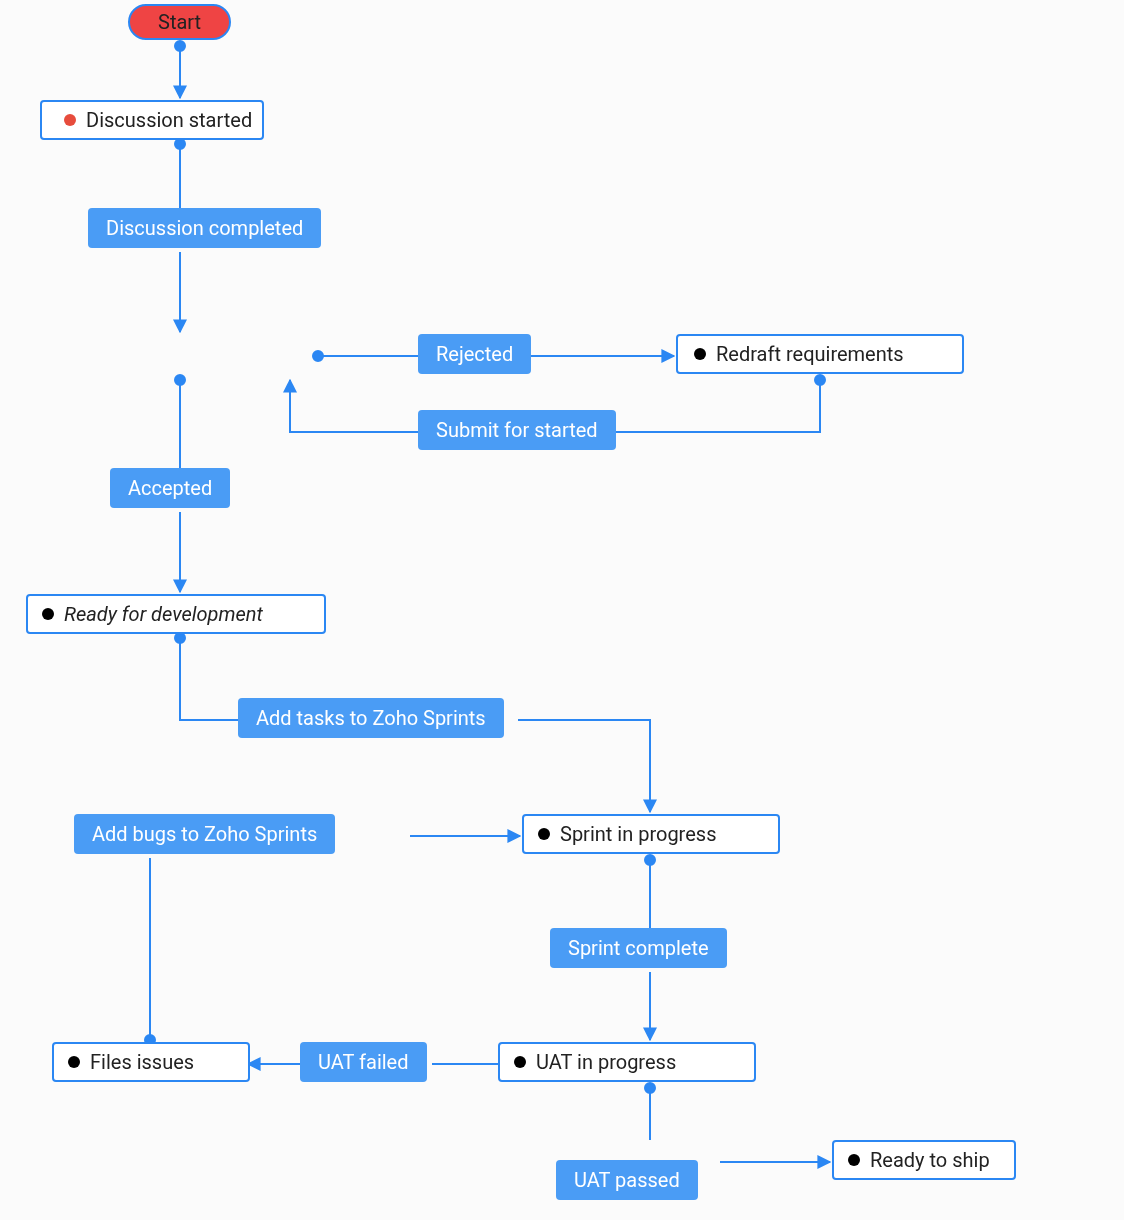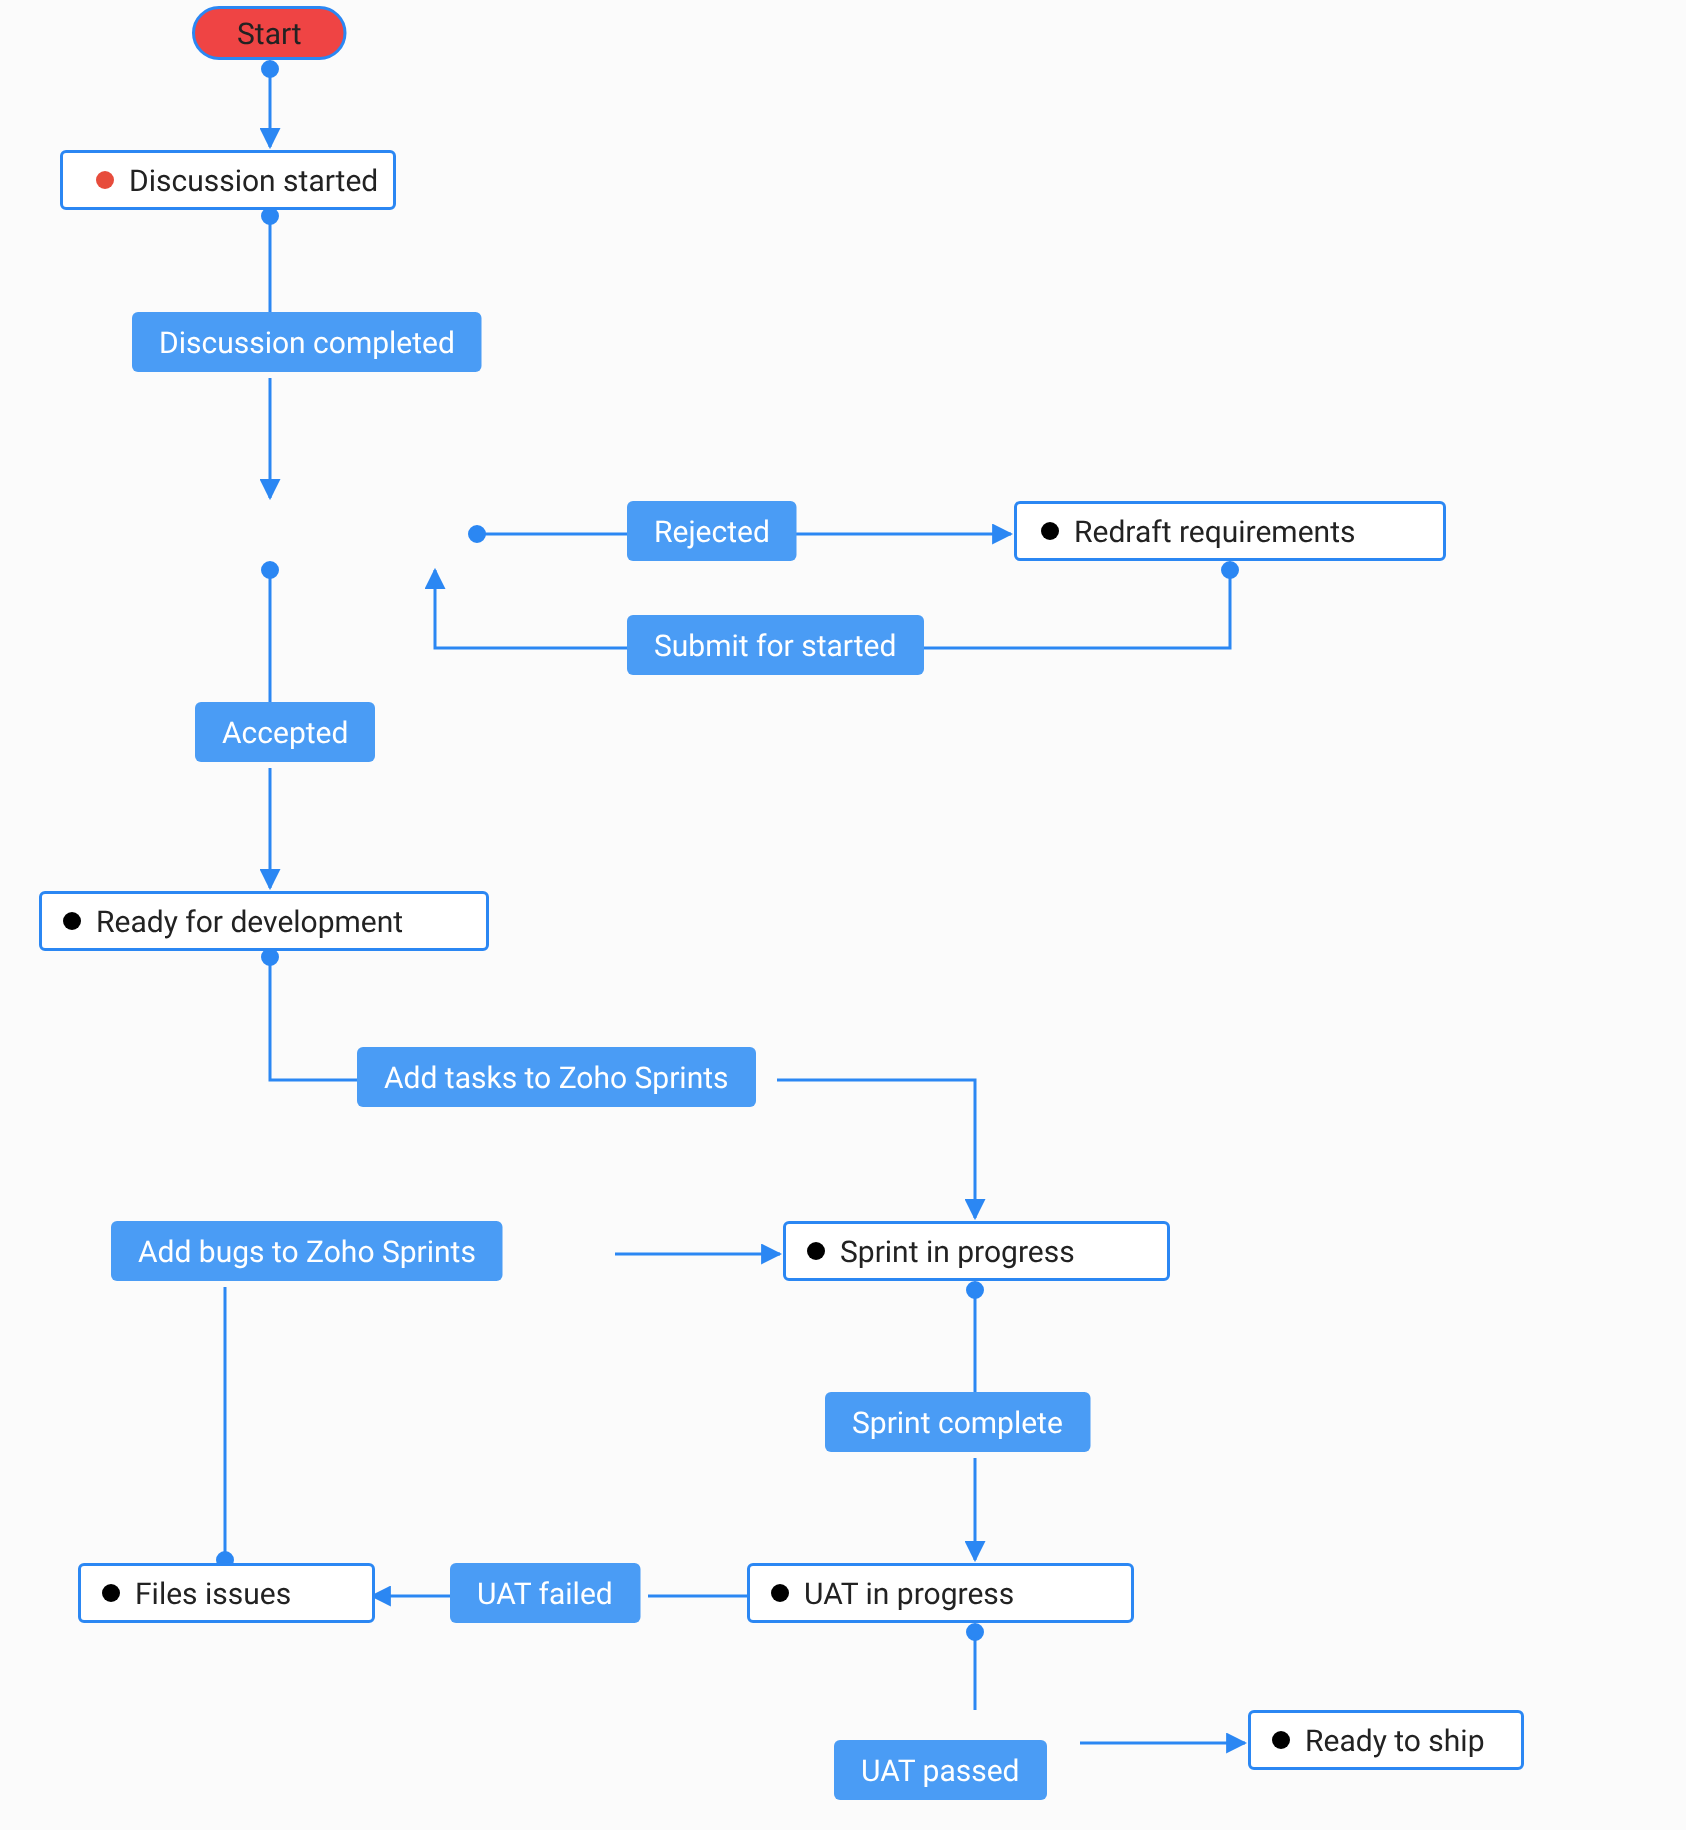--- a/index.html
+++ b/index.html
@@ -83,21 +83,21 @@
     <span class="dot dot-red"></span>
     <span class="lbl">Discussion started</span>
   </div>
 
 
   <div class="node status" style="left:676px;top:334px;width:288px;padding-left:16px;">
     <span class="dot dot-black"></span>
     <span class="lbl">Redraft requirements</span>
   </div>
 
-  <div class="node status" style="left:26px;top:594px;width:300px;">
+  <div class="node status" style="left:26px;top:594px;width:300px;font-style:italic;">
     <span class="dot dot-black"></span>
     <span class="lbl">Ready for development</span>
   </div>
 
   <div class="node status" style="left:522px;top:814px;width:258px;">
     <span class="dot dot-black"></span>
     <span class="lbl">Sprint in progress</span>
   </div>
 
   <div class="node status" style="left:498px;top:1042px;width:258px;">
@@ -120,21 +120,21 @@
   </div>
 
   <div class="node trans" style="left:418px;top:334px;">
     <span class="lbl">Rejected</span>
   </div>
 
   <div class="node trans" style="left:418px;top:410px;">
     <span class="lbl">Submit for started</span>
   </div>
 
-  <div class="node trans" style="left:110px;top:468px;margin-left:20px;">
+  <div class="node trans" style="left:110px;top:468px;">
     <span class="lbl">Accepted</span>
   </div>
 
   <div class="node trans" style="left:238px;top:698px;">
     <span class="lbl">Add tasks to Zoho Sprints</span>
   </div>
 
   <div class="node trans" style="left:74px;top:814px;">
     <span class="lbl">Add bugs to Zoho Sprints</span>
   </div>

